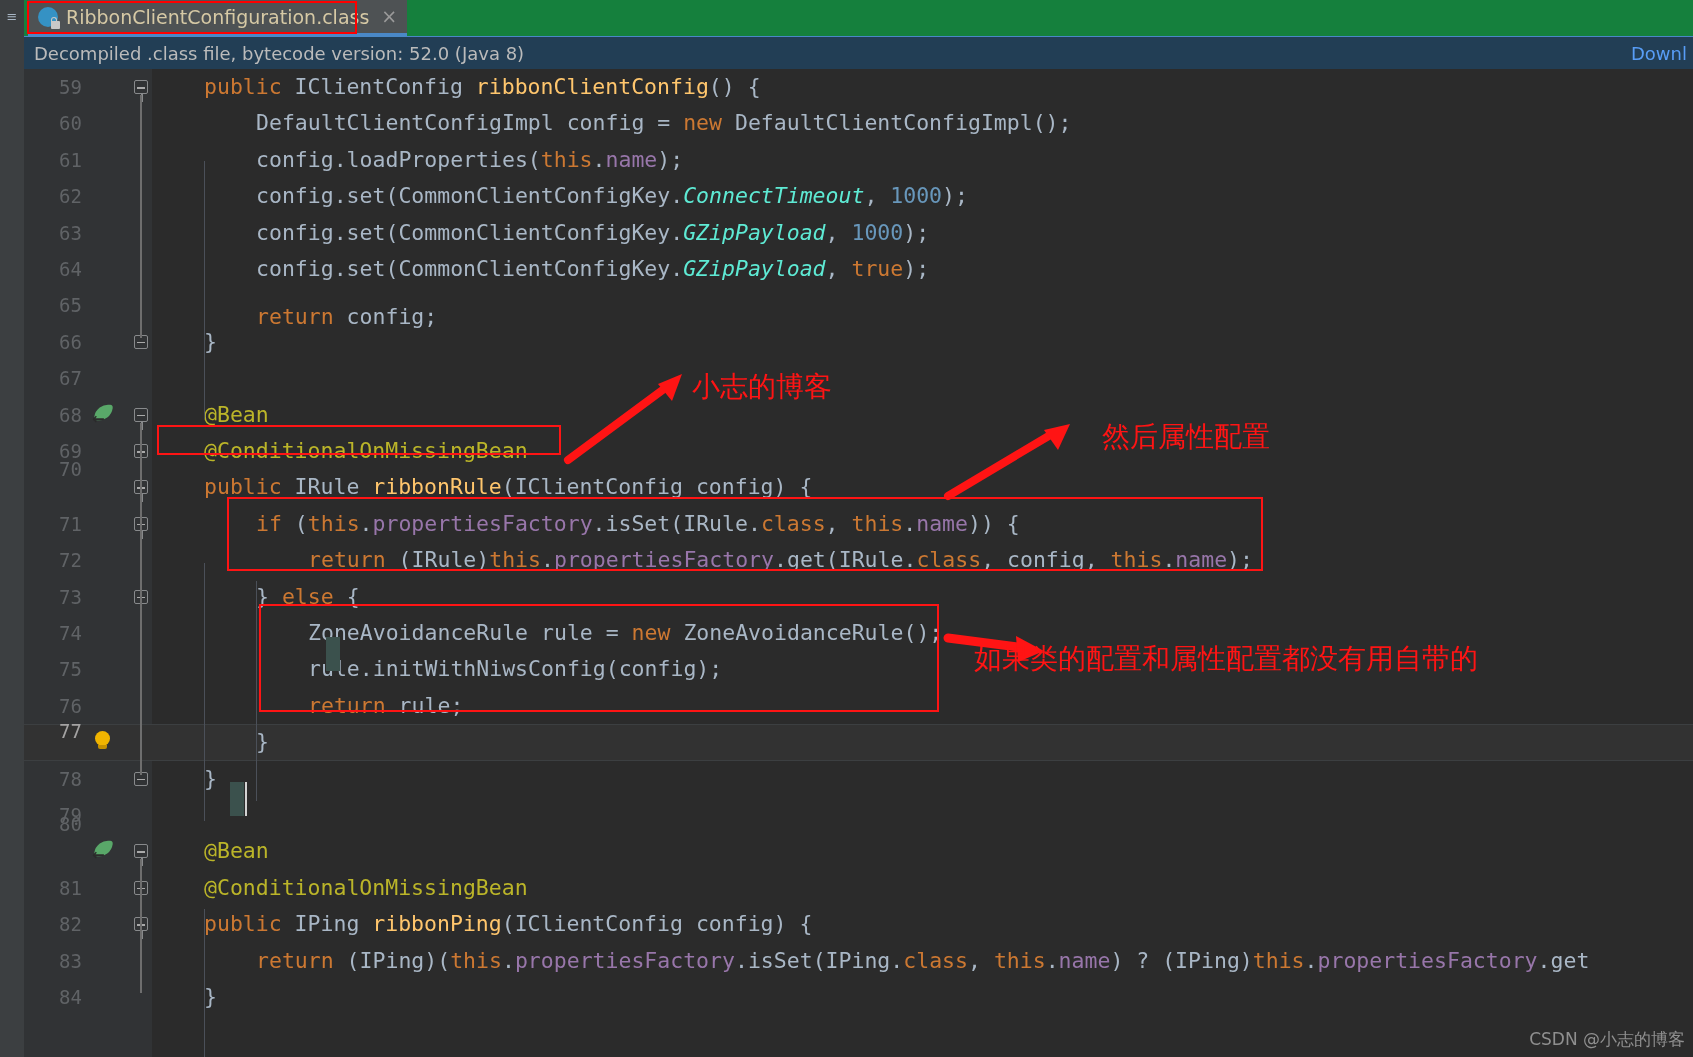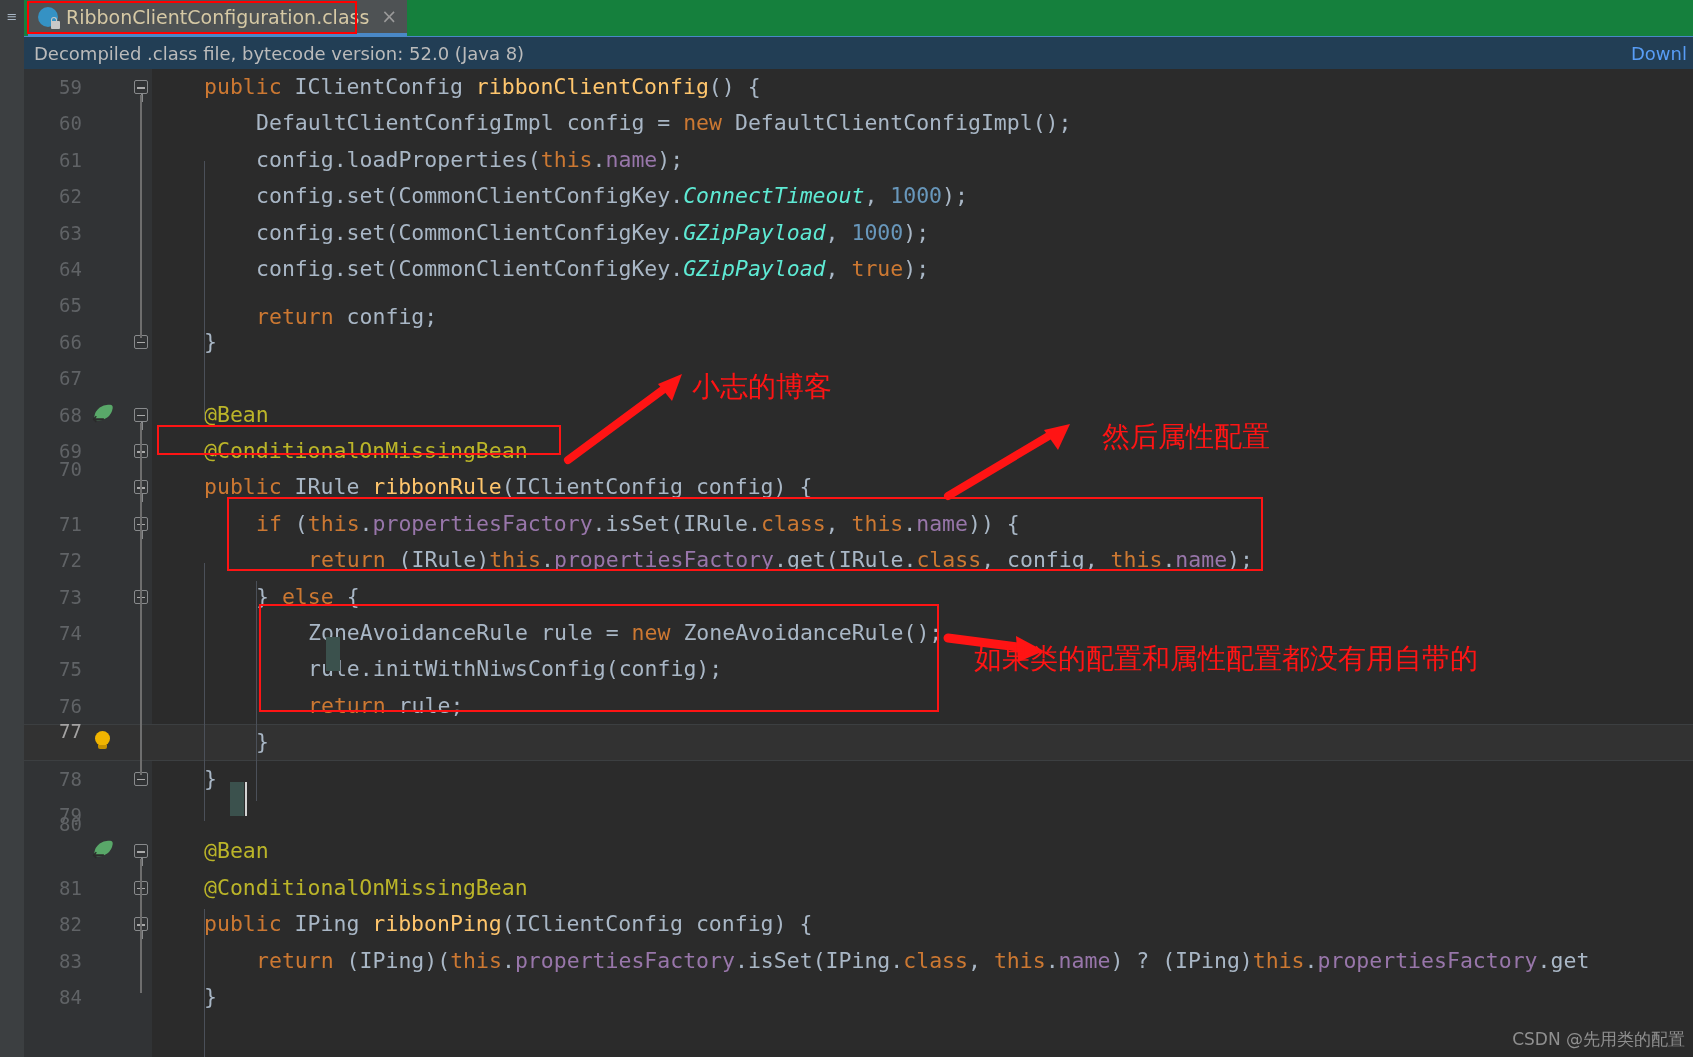--- a/index.html
+++ b/index.html
@@ -483,14 +483,14 @@
 
   <svg class="arrow-svg" style="left:940px; top:614px; width:130px; height:60px;" viewBox="0 0 130 60">
     <line x1="8" y1="24" x2="86" y2="34" stroke="#ff1414" stroke-width="9" stroke-linecap="round"></line>
     <polygon points="104,37 76,22 78,48" fill="#ff1414"></polygon>
   </svg>
 
   <div class="ann-text" style="left:692px; top:373px;">小志的博客</div>
   <div class="ann-text" style="left:1102px; top:423px;">然后属性配置</div>
   <div class="ann-text" style="left:974px; top:645px;">如果类的配置和属性配置都没有用自带的</div>
 
-  <div class="watermark">CSDN @先用类的配置</div>
+  <div class="watermark">CSDN @小志的博客</div>
 </div>
 
 </body></html>

